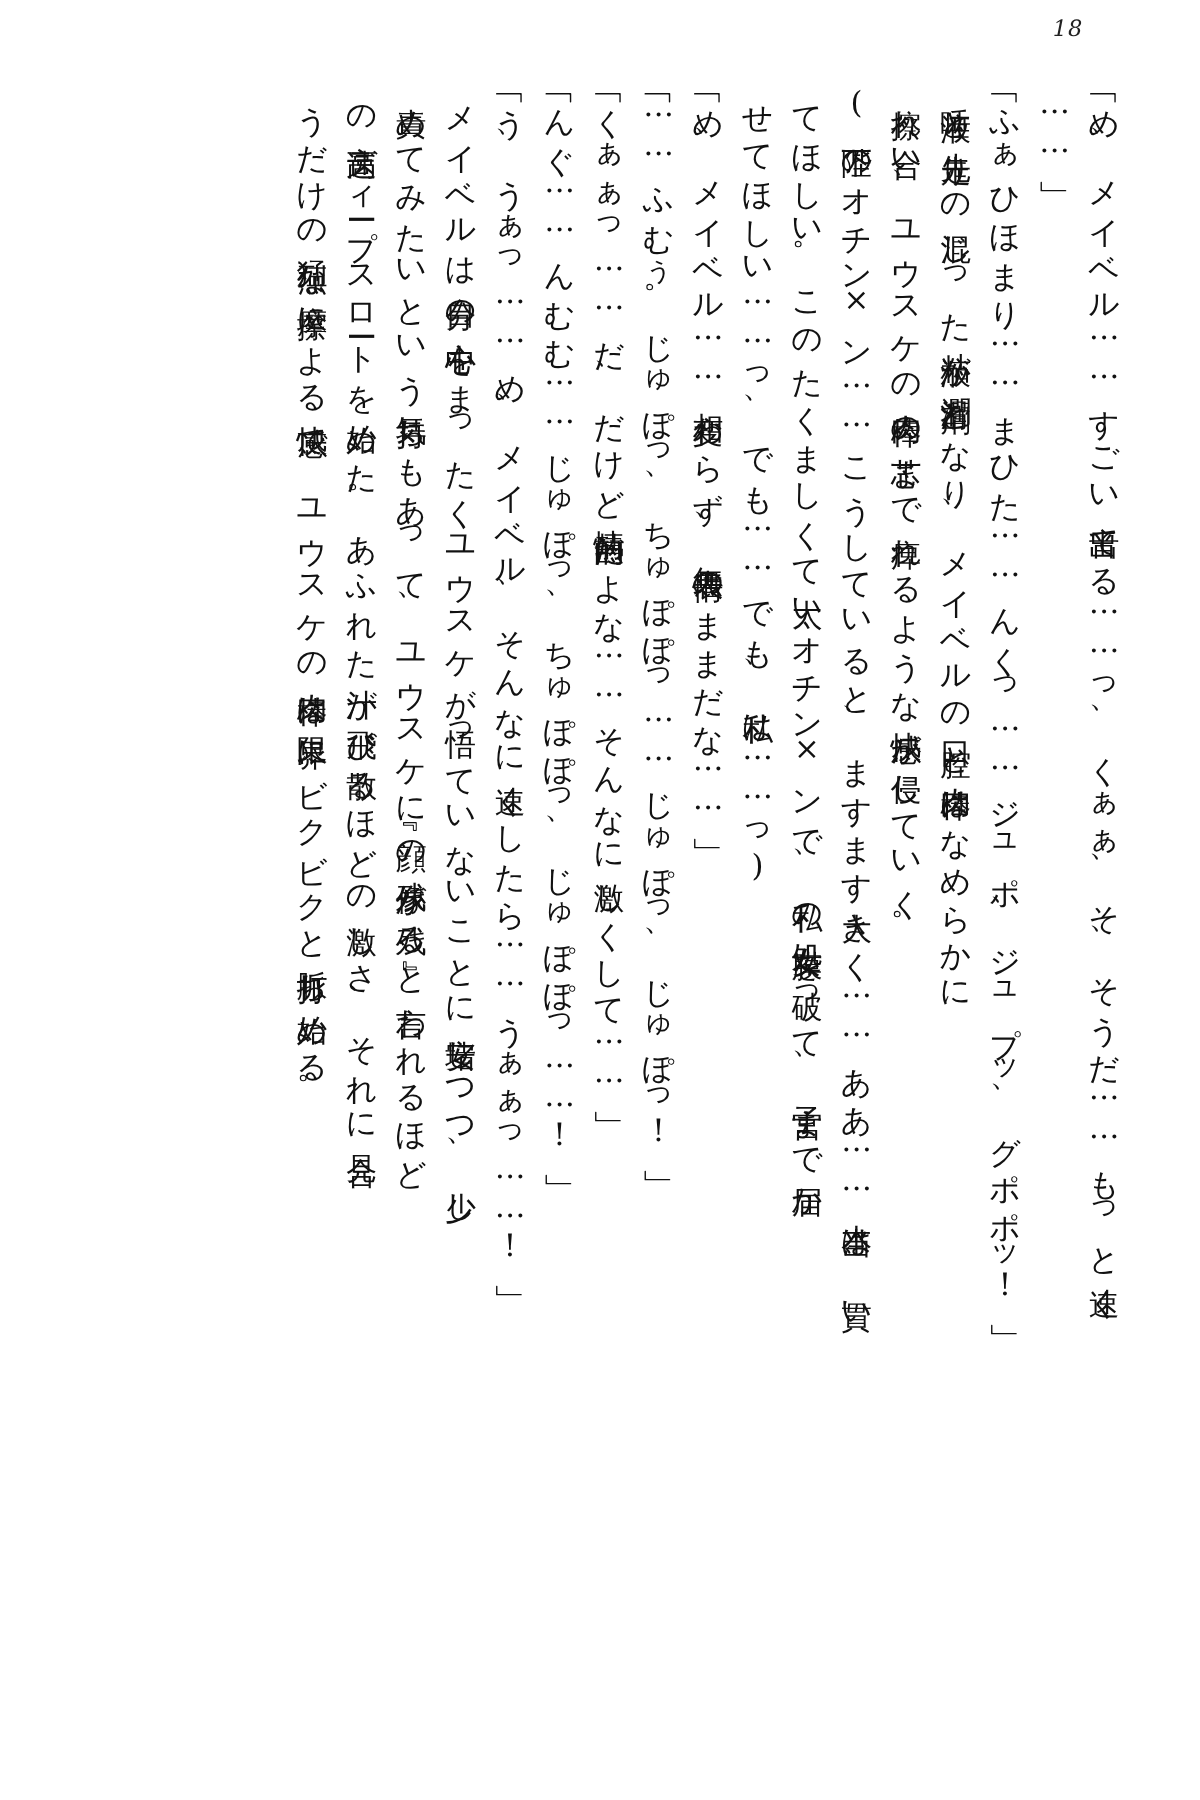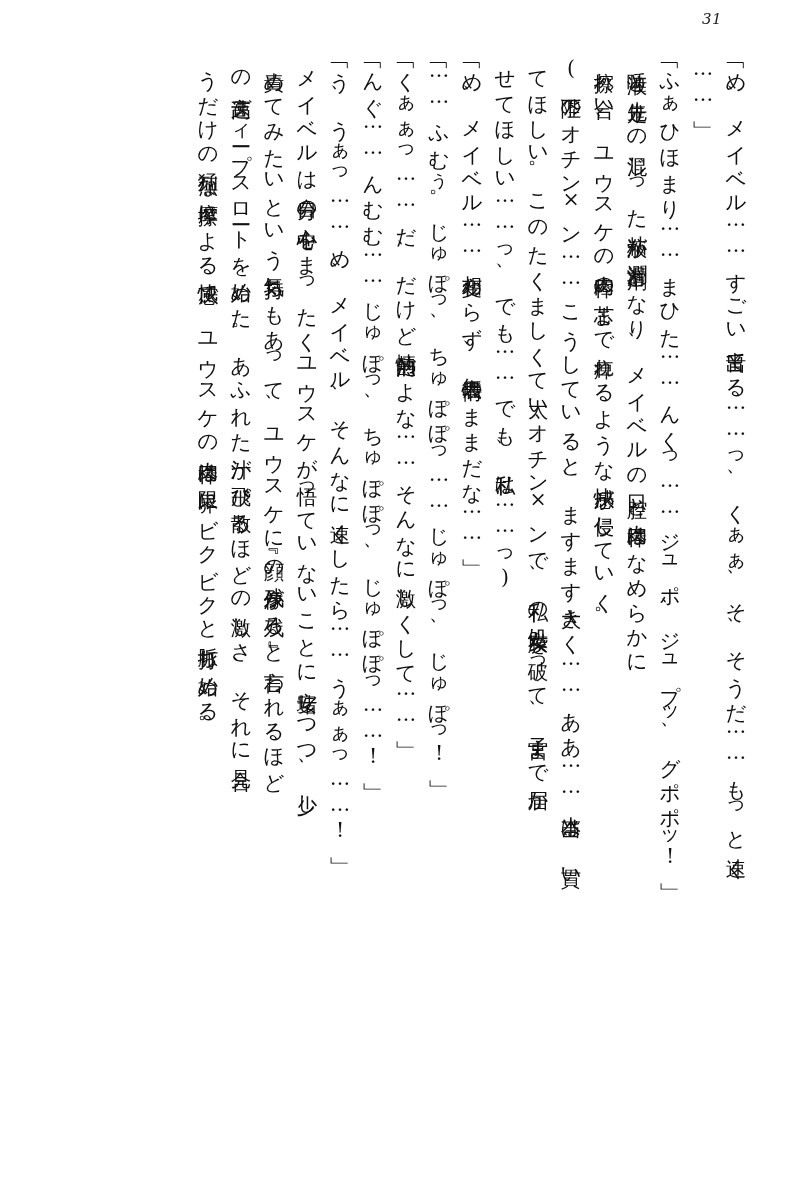--- a/index.html
+++ b/index.html
@@ -56,21 +56,21 @@
     overflow: visible;
     color: #111;
     font-family: "DejaVu Serif", "Liberation Serif", serif;
   }
 </style>
 </head>
 <body>
 
 <div class="page">
 
-  <div class="page-number">31</div>
+  <div class="page-number">18</div>
 
   <div class="text-area">
     <div class="v-line">「め、メイベル……すごい音出てる……っ、くぁぁ、そ、そうだ……もっと速く</div>
     <div class="v-line">……」</div>
     <div class="v-line">「ふぁひほまり……まひた……んくっ……ジュポ、ジュプッ、グポポッ!」</div>
     <div class="v-line">唾液と先走りの混じった粘液が潤滑剤となり、メイベルの口腔と肉棒はなめらかに</div>
     <div class="v-line">擦れ合い、ユウスケの肉棒の芯まで痺れるような快感が侵していく。</div>
     <div class="v-line">(陛下のオチン×ン……こうしていると、ますます大きく……ああ……本当は、貫い</div>
     <div class="v-line">てほしい。このたくましくて太いオチン×ンで、私の処女膜を破って、子宮まで届か</div>
     <div class="v-line">せてほしい……っ、でも……でも、私は……っ)</div>

